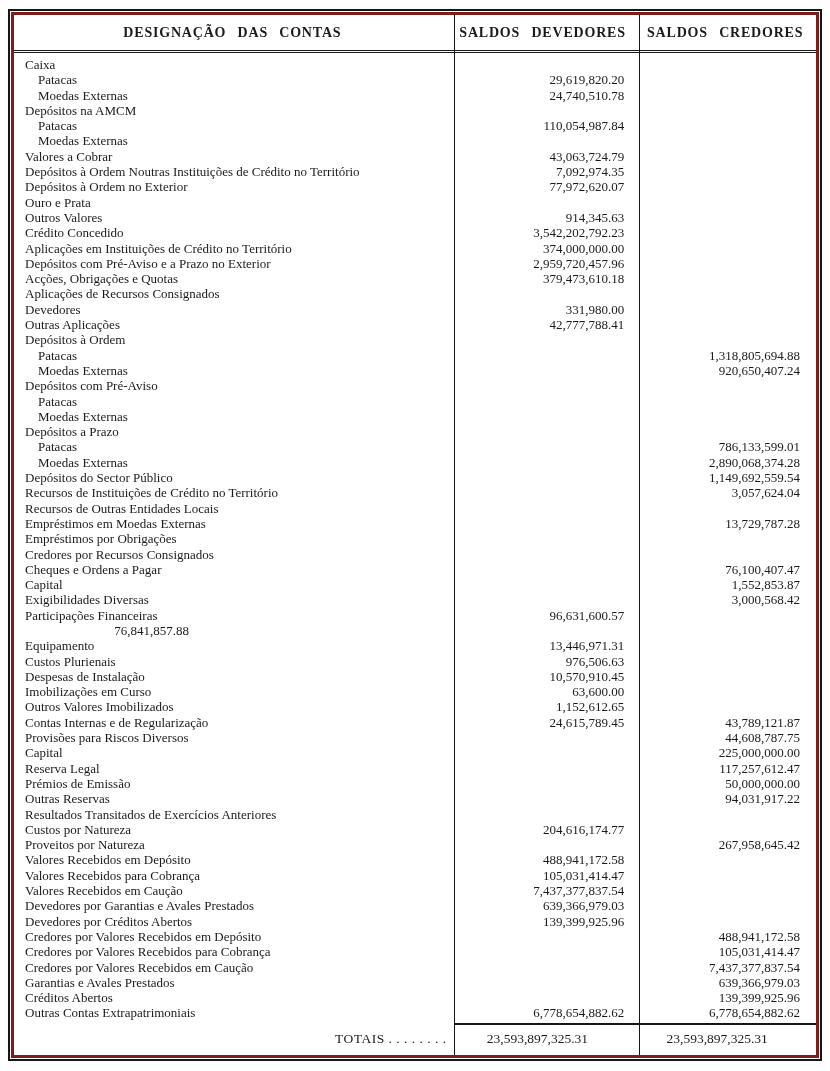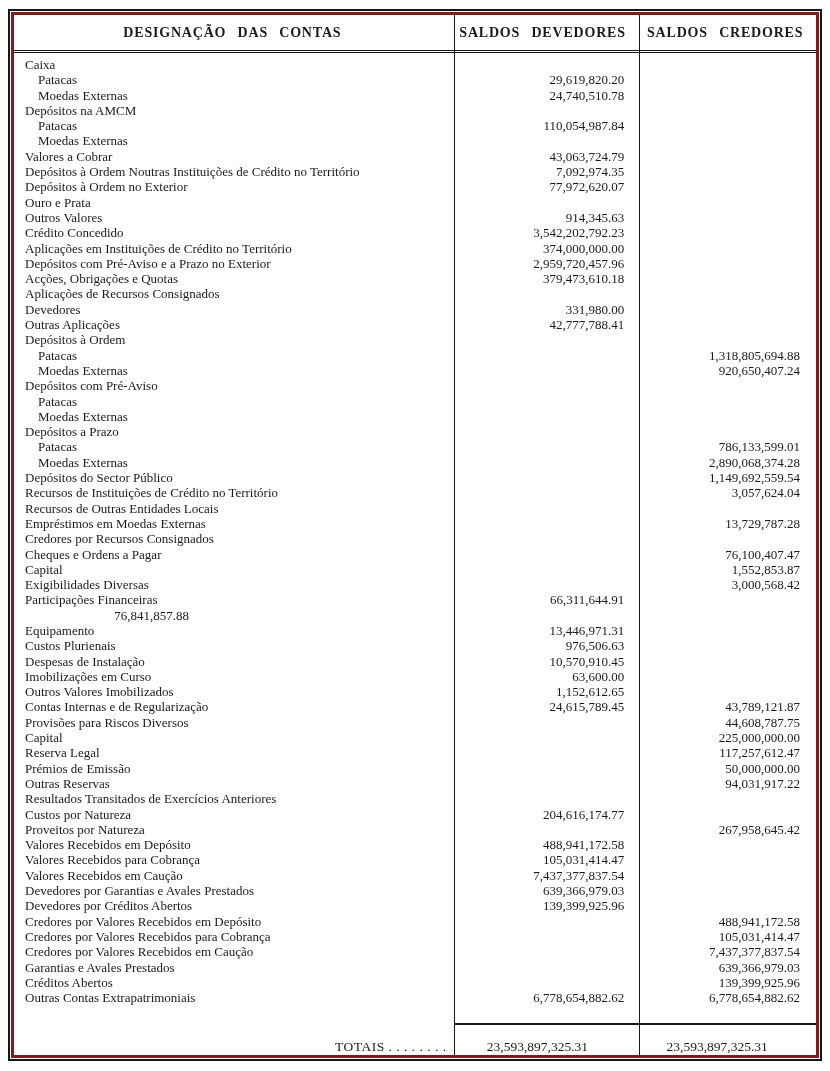--- a/index.html
+++ b/index.html
@@ -72,21 +72,21 @@
   .td.col-label { padding-left: 11px; }
   .td.col-label.ind1 { padding-left: 24px; }
   .td.col-debit { text-align: right; padding-right: 10px; }
   .td.col-credit { text-align: right; padding-right: 16px; }
 
   .tfoot {
     position: relative;
     display: flex;
     height: 32px;
     flex-shrink: 0;
-    align-items: flex-end;
+    align-items: center;
     font-size: 13.5px;
   }
   .tfoot-line {
     position: absolute;
     left: 440px; right: 0; top: 0;
     height: 2px;
     background: #161616;
   }
   .tfoot .col-label {
     text-align: right;
@@ -262,20 +262,25 @@
             <div class="td col-label ind0">Recursos de Outras Entidades Locais</div>
             <div class="td col-debit"></div>
             <div class="td col-credit"></div>
           </div>
           <div class="trow">
             <div class="td col-label ind0">Empréstimos em Moedas Externas</div>
             <div class="td col-debit"></div>
             <div class="td col-credit">13,729,787.28</div>
           </div>
           <div class="trow">
+            <div class="td col-label ind0">Empréstimos por Obrigações</div>
+            <div class="td col-debit"></div>
+            <div class="td col-credit"></div>
+          </div>
+          <div class="trow">
             <div class="td col-label ind0">Credores por Recursos Consignados</div>
             <div class="td col-debit"></div>
             <div class="td col-credit"></div>
           </div>
           <div class="trow">
             <div class="td col-label ind0">Cheques e Ordens a Pagar</div>
             <div class="td col-debit"></div>
             <div class="td col-credit">76,100,407.47</div>
           </div>
           <div class="trow">
@@ -283,21 +288,21 @@
             <div class="td col-debit"></div>
             <div class="td col-credit">1,552,853.87</div>
           </div>
           <div class="trow">
             <div class="td col-label ind0">Exigibilidades Diversas</div>
             <div class="td col-debit"></div>
             <div class="td col-credit">3,000,568.42</div>
           </div>
           <div class="trow">
             <div class="td col-label ind0">Participações Financeiras</div>
-            <div class="td col-debit">66,311,644.91</div>
+            <div class="td col-debit">96,631,600.57</div>
             <div class="td col-credit"></div>
           </div>
           <div class="trow">
             <div class="td col-debit">76,841,857.88</div>
             <div class="td col-credit"></div>
           </div>
           <div class="trow">
             <div class="td col-label ind0">Equipamento</div>
             <div class="td col-debit">13,446,971.31</div>
             <div class="td col-credit"></div>

